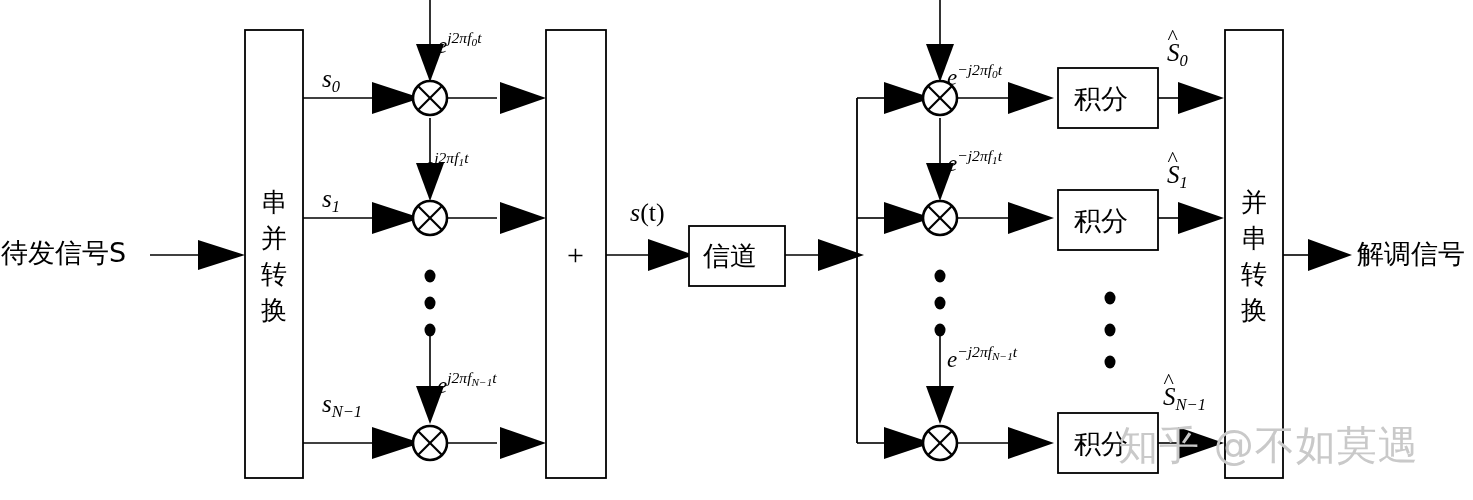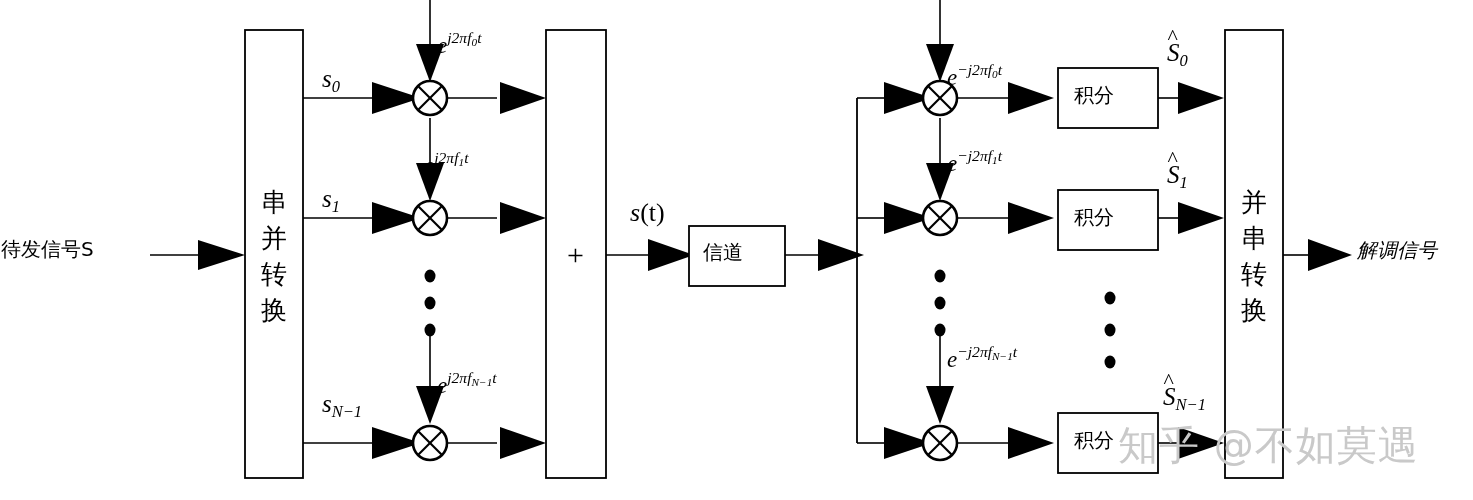--- a/index.html
+++ b/index.html
@@ -25,21 +25,21 @@
     height: 500px;
   }
   .lbl {
     position: absolute;
     white-space: nowrap;
     color: #000000;
     line-height: 1;
   }
   .cjk {
     font-family: "DejaVu Sans", "Liberation Sans", sans-serif;
-    font-size: 20px;
+    font-size: 27px;
     color: #000;
   }
   .cjk-v {
     font-family: "DejaVu Sans", "Liberation Sans", sans-serif;
     font-size: 26px;
     line-height: 1.38;
     text-align: center;
     writing-mode: horizontal-tb;
   }
   .math {
@@ -293,17 +293,17 @@
     <span class="hat-wrap"><span class="hat-mark">^</span><span>S</span></span><span class="math-sub">N−1</span>
   </div>
 
   <div class="lbl cjk-v" style="left:1233px; top:185px; width:42px;">
     <div>并</div>
     <div>串</div>
     <div>转</div>
     <div>换</div>
   </div>
 
-  <div class="lbl cjk" style="left:1357px; top:240px;font-style:italic;">解调信号</div>
+  <div class="lbl cjk" style="left:1357px; top:240px;">解调信号</div>
 
   <div class="watermark" style="left:1118px; top:418px;">知乎 @不如莫遇</div>
 
 </div>
 
 </body></html>

